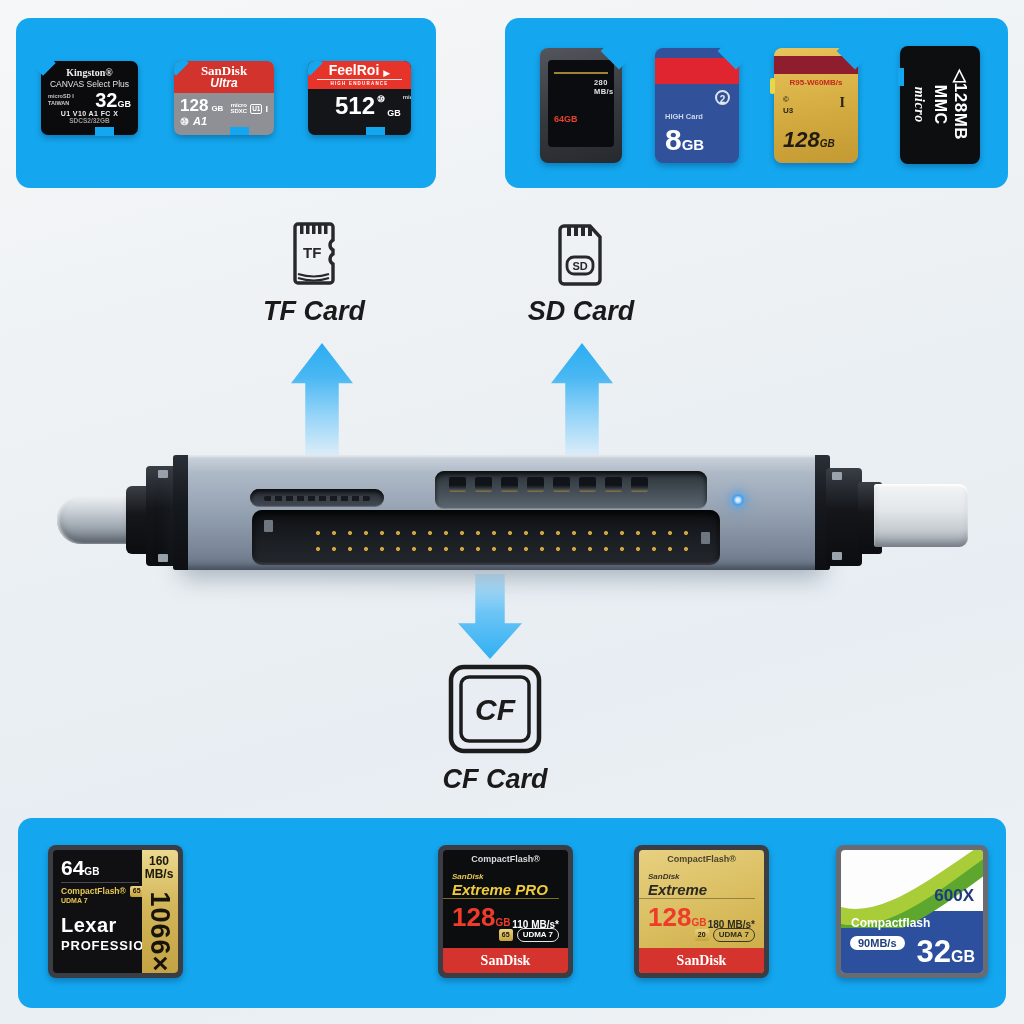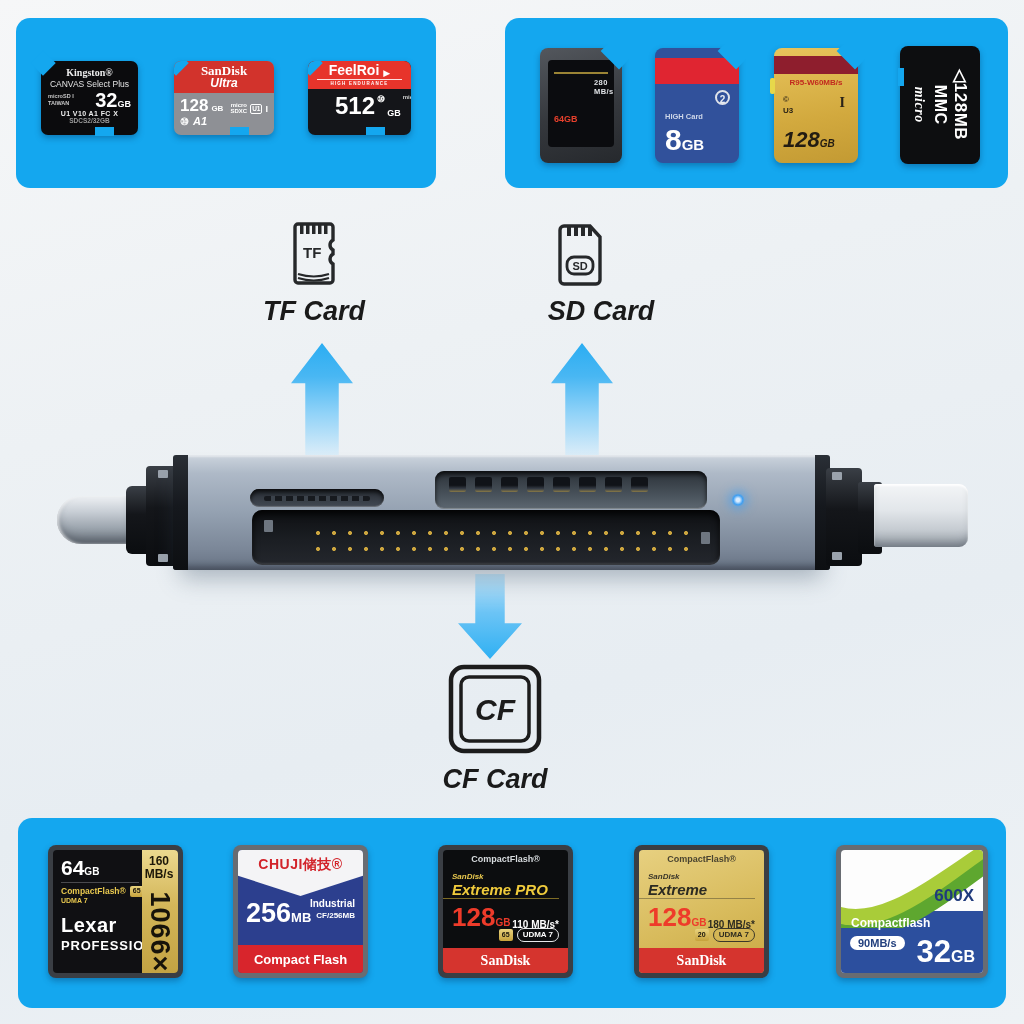--- a/index.html
+++ b/index.html
@@ -296,21 +296,21 @@
 
   <svg class="mid-icon" style="left:554px;top:220px;" width="52" height="68" viewBox="0 0 52 68">
     <rect x="13" y="6" width="4" height="10" fill="#26282a"></rect>
       <rect x="20" y="6" width="4" height="10" fill="#26282a"></rect>
     <rect x="27" y="6" width="4" height="10" fill="#26282a"></rect>
       <rect x="34" y="6" width="4" height="10" fill="#26282a"></rect>
     <path d="M10,6 h26 l10,11 v43 a4,4 0 0 1 -4,4 h-32 a4,4 0 0 1 -4,-4 v-50 a4,4 0 0 1 4,-4 z" fill="none" stroke="#26282a" stroke-width="3.4"></path>
     <rect x="13" y="37" width="26" height="17" rx="7" fill="none" stroke="#26282a" stroke-width="2.8"></rect>
     <text x="18.5" y="50" font-family="Liberation Sans,sans-serif" font-size="11" font-weight="bold" fill="#26282a">SD</text>
   </svg>
-  <div class="mid-label" style="left:541px;top:296px;width:120px;font-style:italic;">SD Card</div>
+  <div class="mid-label" style="left:521px;top:296px;width:120px;font-style:italic;">SD Card</div>
 
   <div class="arrow arrow-up" style="left:291px;top:343px;"></div>
   <div class="arrow arrow-up" style="left:551px;top:343px;"></div>
   <div class="arrow arrow-down" style="left:458px;top:574px;"></div>
 
   <div class="usbc-plug"></div>
   <div class="blk" style="left:126px;top:486px;width:26px;height:68px;border-radius:6px;"></div>
   <div class="blk" style="left:146px;top:466px;width:34px;height:100px;border-radius:4px;"></div>
   <div class="tab" style="left:158px;top:470px;"></div>
   <div class="tab" style="left:158px;top:554px;"></div>
@@ -370,30 +370,20 @@
         <div class="lex-type">
             <span>CompactFlash®</span>
             <span class="lex-vpg">65</span>
           </div>
         <div class="lex-udma">UDMA 7</div>
         <div class="lex-brand">Lexar</div>
         <div class="lex-series">PROFESSIONAL</div>
       </div>
     </div>
 
-    <div class="cfc light" style="left:215px;">
-      <div class="cfc-in chj">
-        <div class="chj-top"></div>
-        <div class="chj-brand">CHUJI储技®</div>
-        <div class="chj-cap"><span style="font-size:27px">256</span><span>MB</span></div>
-        <div class="chj-grade">Industrial</div>
-        <div class="chj-model">CF/256MB</div>
-        <div class="chj-foot">Compact Flash</div>
-      </div>
-    </div>
 
     <div class="cfc" style="left:420px;">
       <div class="cfc-in sde pro">
         <div class="sde-type">CompactFlash®</div>
         <div class="sde-brand">SanDisk</div>
         <div class="sde-series">Extreme PRO</div>
         <div class="sde-row">
           <div class="sde-cap"><span style="font-size:26px">128</span><span>GB</span></div>
           <div class="sde-speed">110 MB/s*</div>
         </div>

